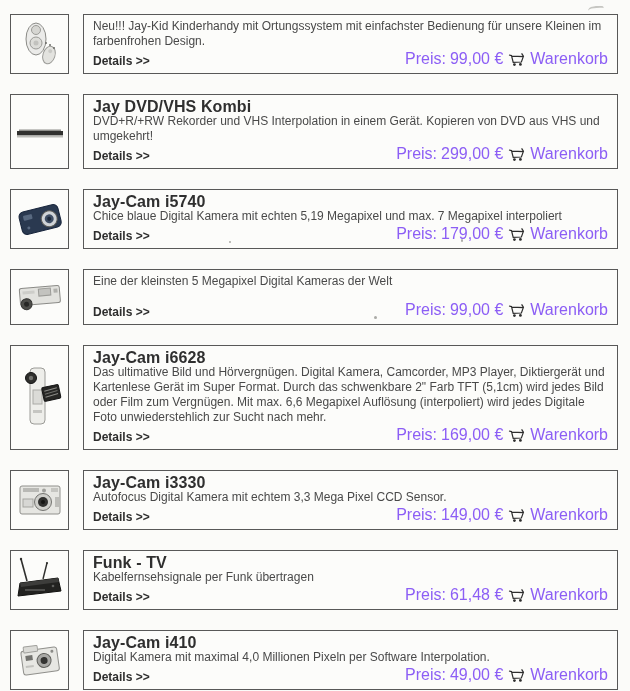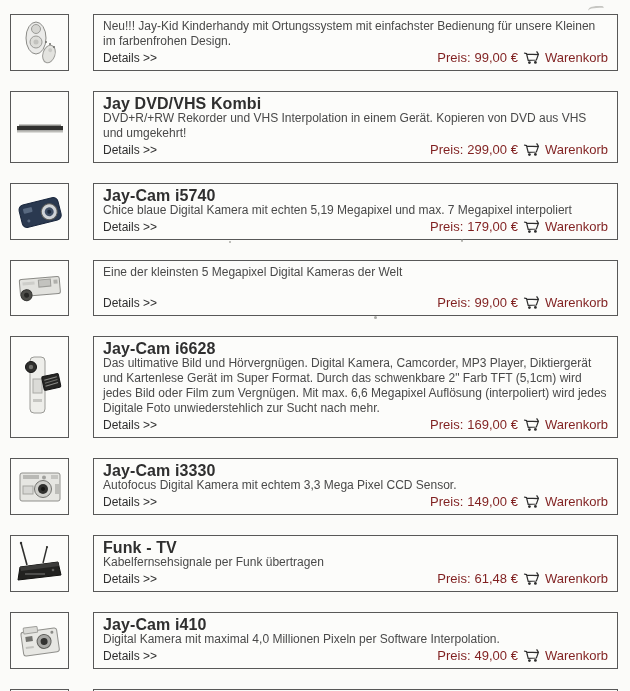--- a/index.html
+++ b/index.html
@@ -5,34 +5,34 @@
   html,body{margin:0;padding:0;}
   body{
     width:630px;height:691px;overflow:hidden;position:relative;
     background:#fbfbf9;
     font-family:"Liberation Sans","DejaVu Sans",sans-serif;
     color:#3d3d3d;
     -webkit-font-smoothing:antialiased;
   }
   .page{position:relative;width:630px;height:691px;filter:contrast(.97) brightness(1.01);}
   .list{padding:14px 12px 0 10px;}
-  .row{display:flex;gap:24px;margin-bottom:20px;align-items:stretch;}
+  .row{display:flex;gap:14px;margin-bottom:20px;align-items:stretch;}
   .thumb{
     flex:0 0 57px;width:57px;border:1px solid #565656;background:#fdfdfb;
     display:flex;align-items:center;justify-content:center;min-height:50px;
   }
   .card{
     flex:1;border:1px solid #565656;background:#fdfdfb;
     padding:4px 9px 5px 9px;display:flex;flex-direction:column;
   }
   .title{font-weight:bold;font-size:16px;line-height:15px;color:#2c2c2c;letter-spacing:.1px;}
   .desc{font-size:12px;line-height:15px;color:#474747;}
   .bottomline{display:flex;justify-content:space-between;align-items:flex-end;margin-top:auto;padding-top:1px;}
-  .details{font-weight:normal;font-size:12px;color:#2b2b2b;cursor:pointer;white-space:nowrap;}
-  .pricegroup{display:flex;align-items:flex-end;gap:4px;font-size:13px;color:#7f1d1d;white-space:nowrap;}
+  .details{font-weight:bold;font-size:12px;color:#2b2b2b;cursor:pointer;white-space:nowrap;}
+  .pricegroup{display:flex;align-items:center;gap:4px;font-size:16px;color:#8b5cf6;white-space:nowrap;}
   .cart{width:19px;height:15px;display:inline-block;cursor:pointer;}
   .cartlabel{cursor:pointer;}
   
   .row.partial{margin-bottom:0;}
   .thumb.partial,.card.partial{border-bottom:none;height:34px;min-height:0;background:transparent;}
   
   .artifact{position:absolute;pointer-events:none;}
   .squiggle{top:6px;left:588px;width:16px;height:5px;border-top:2px solid #b9b9b4;border-radius:60% 40%/100% 60%;transform:rotate(-4deg);opacity:.8;}
   .speck{width:3px;height:3px;background:#8d8d88;border-radius:50%;opacity:.75;}
   .sp1{top:241px;left:229px;width:2px;height:2px;}

